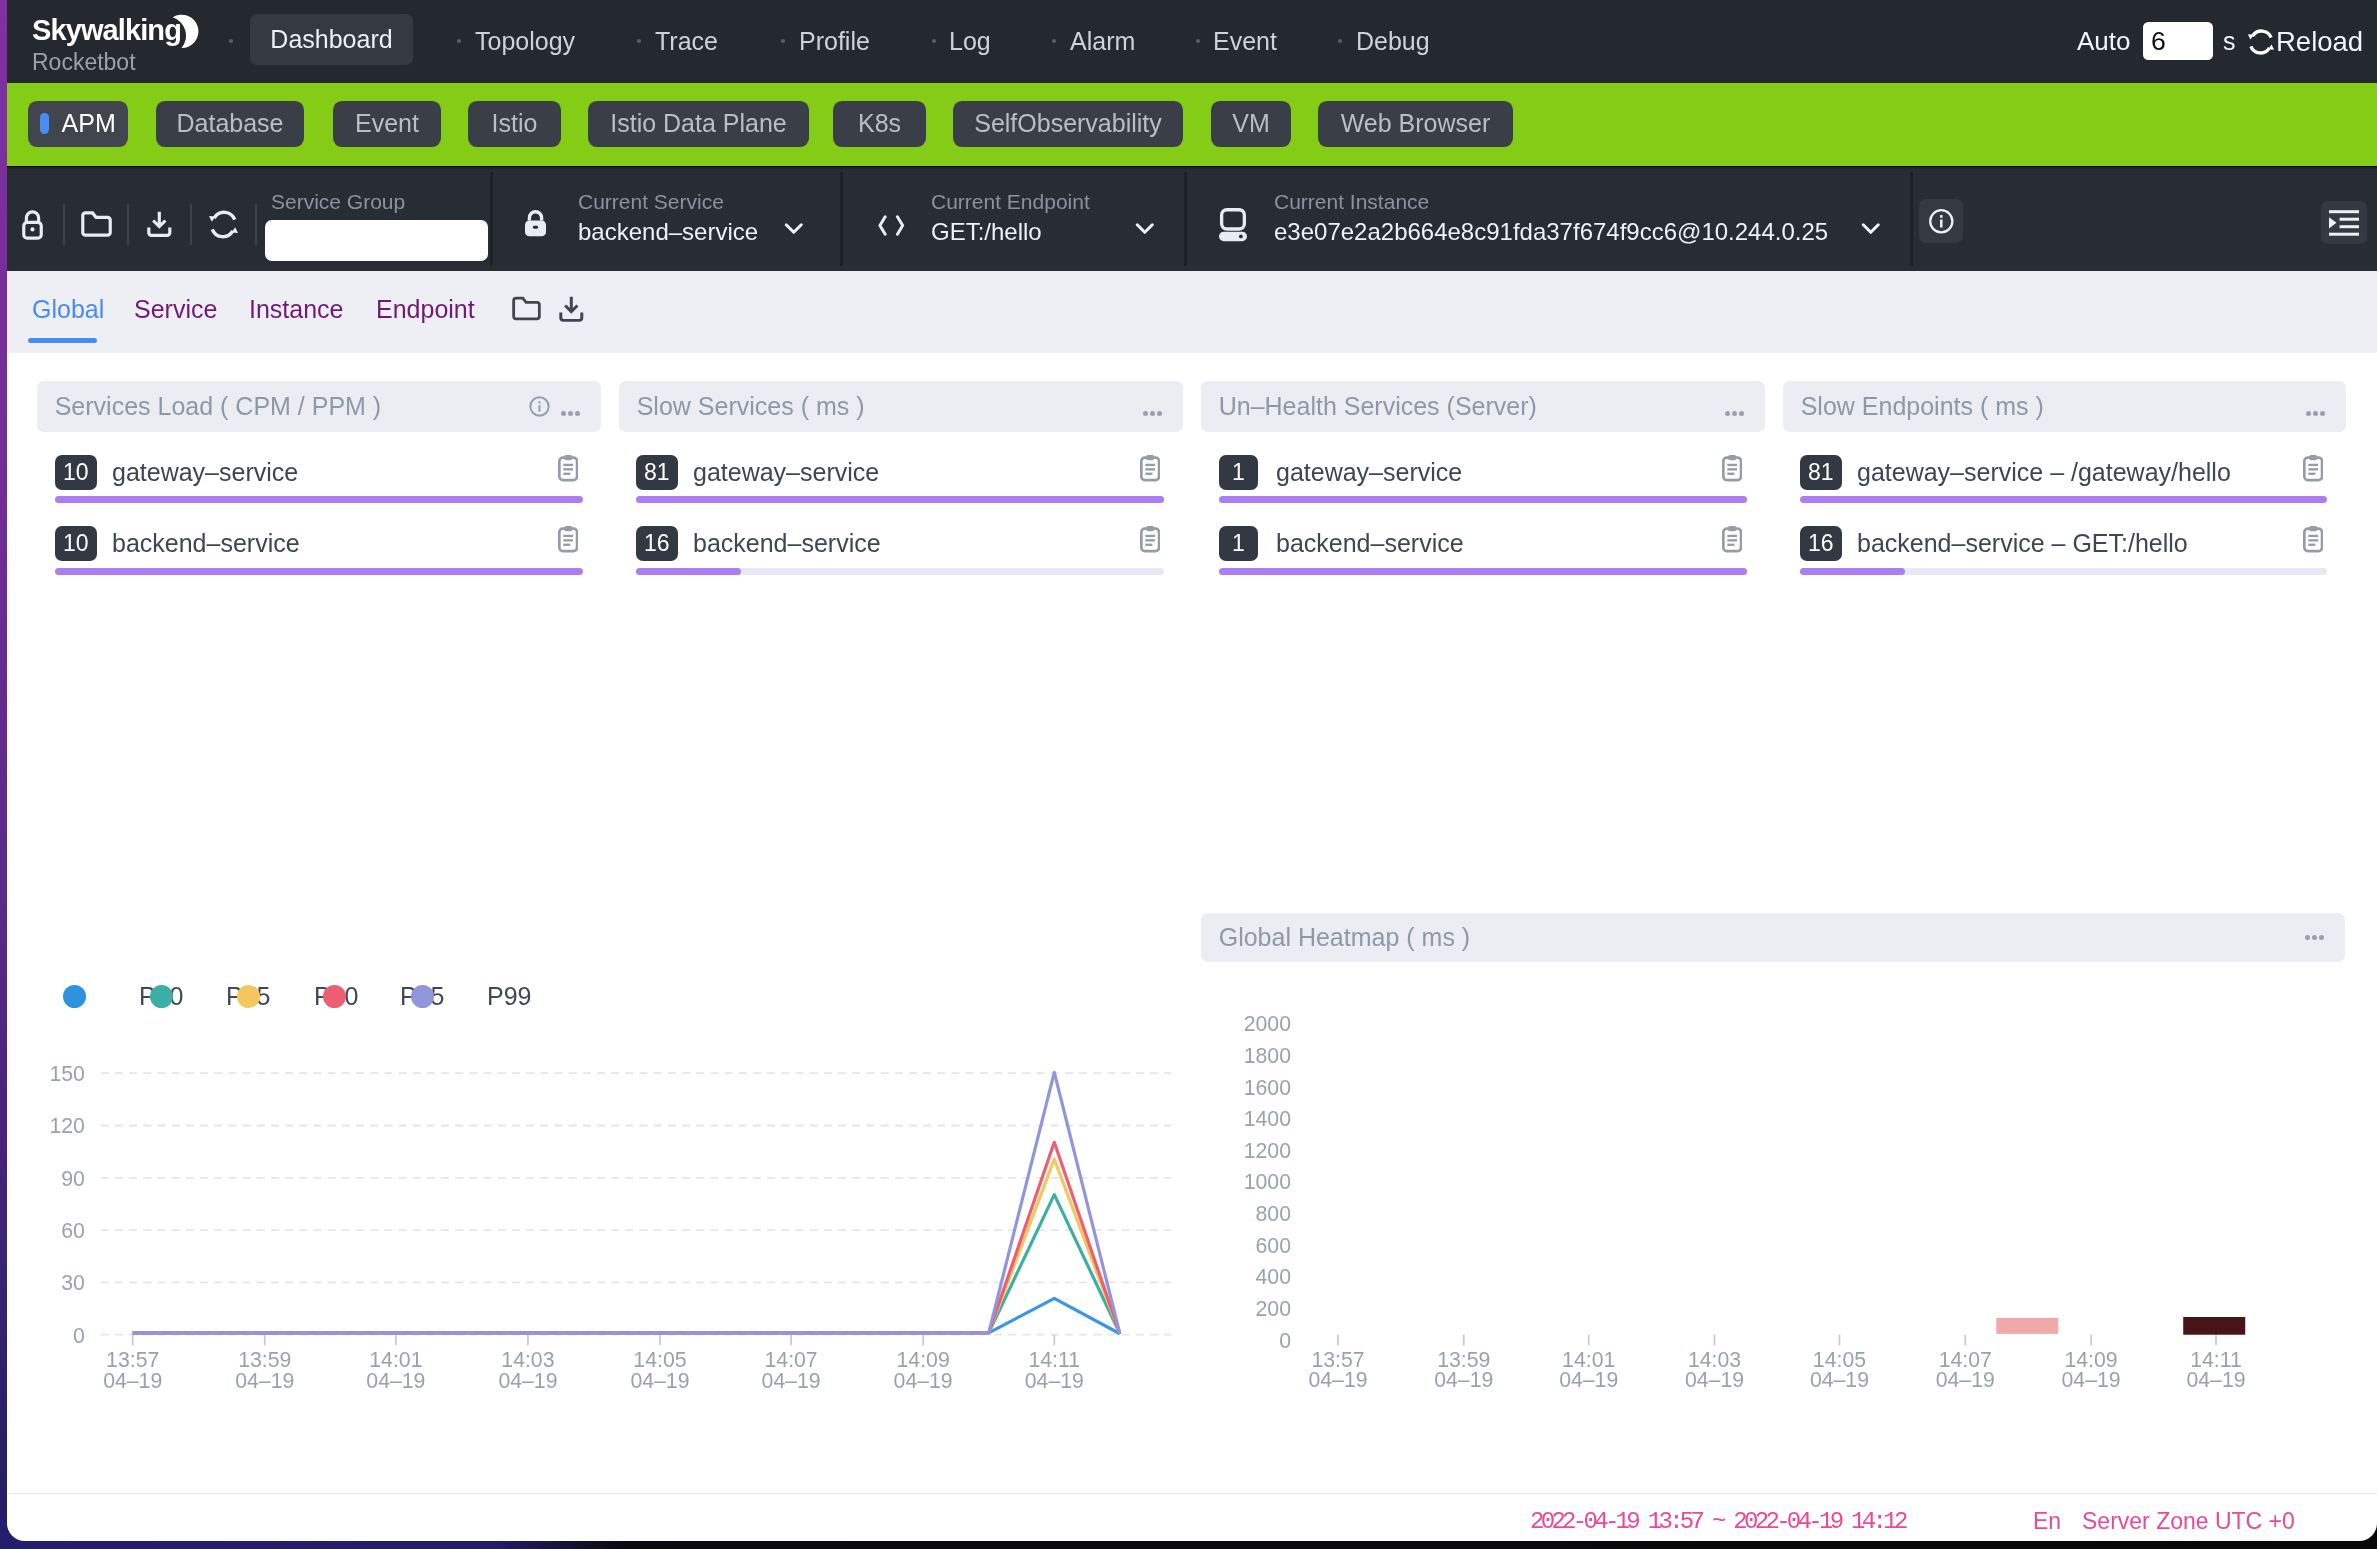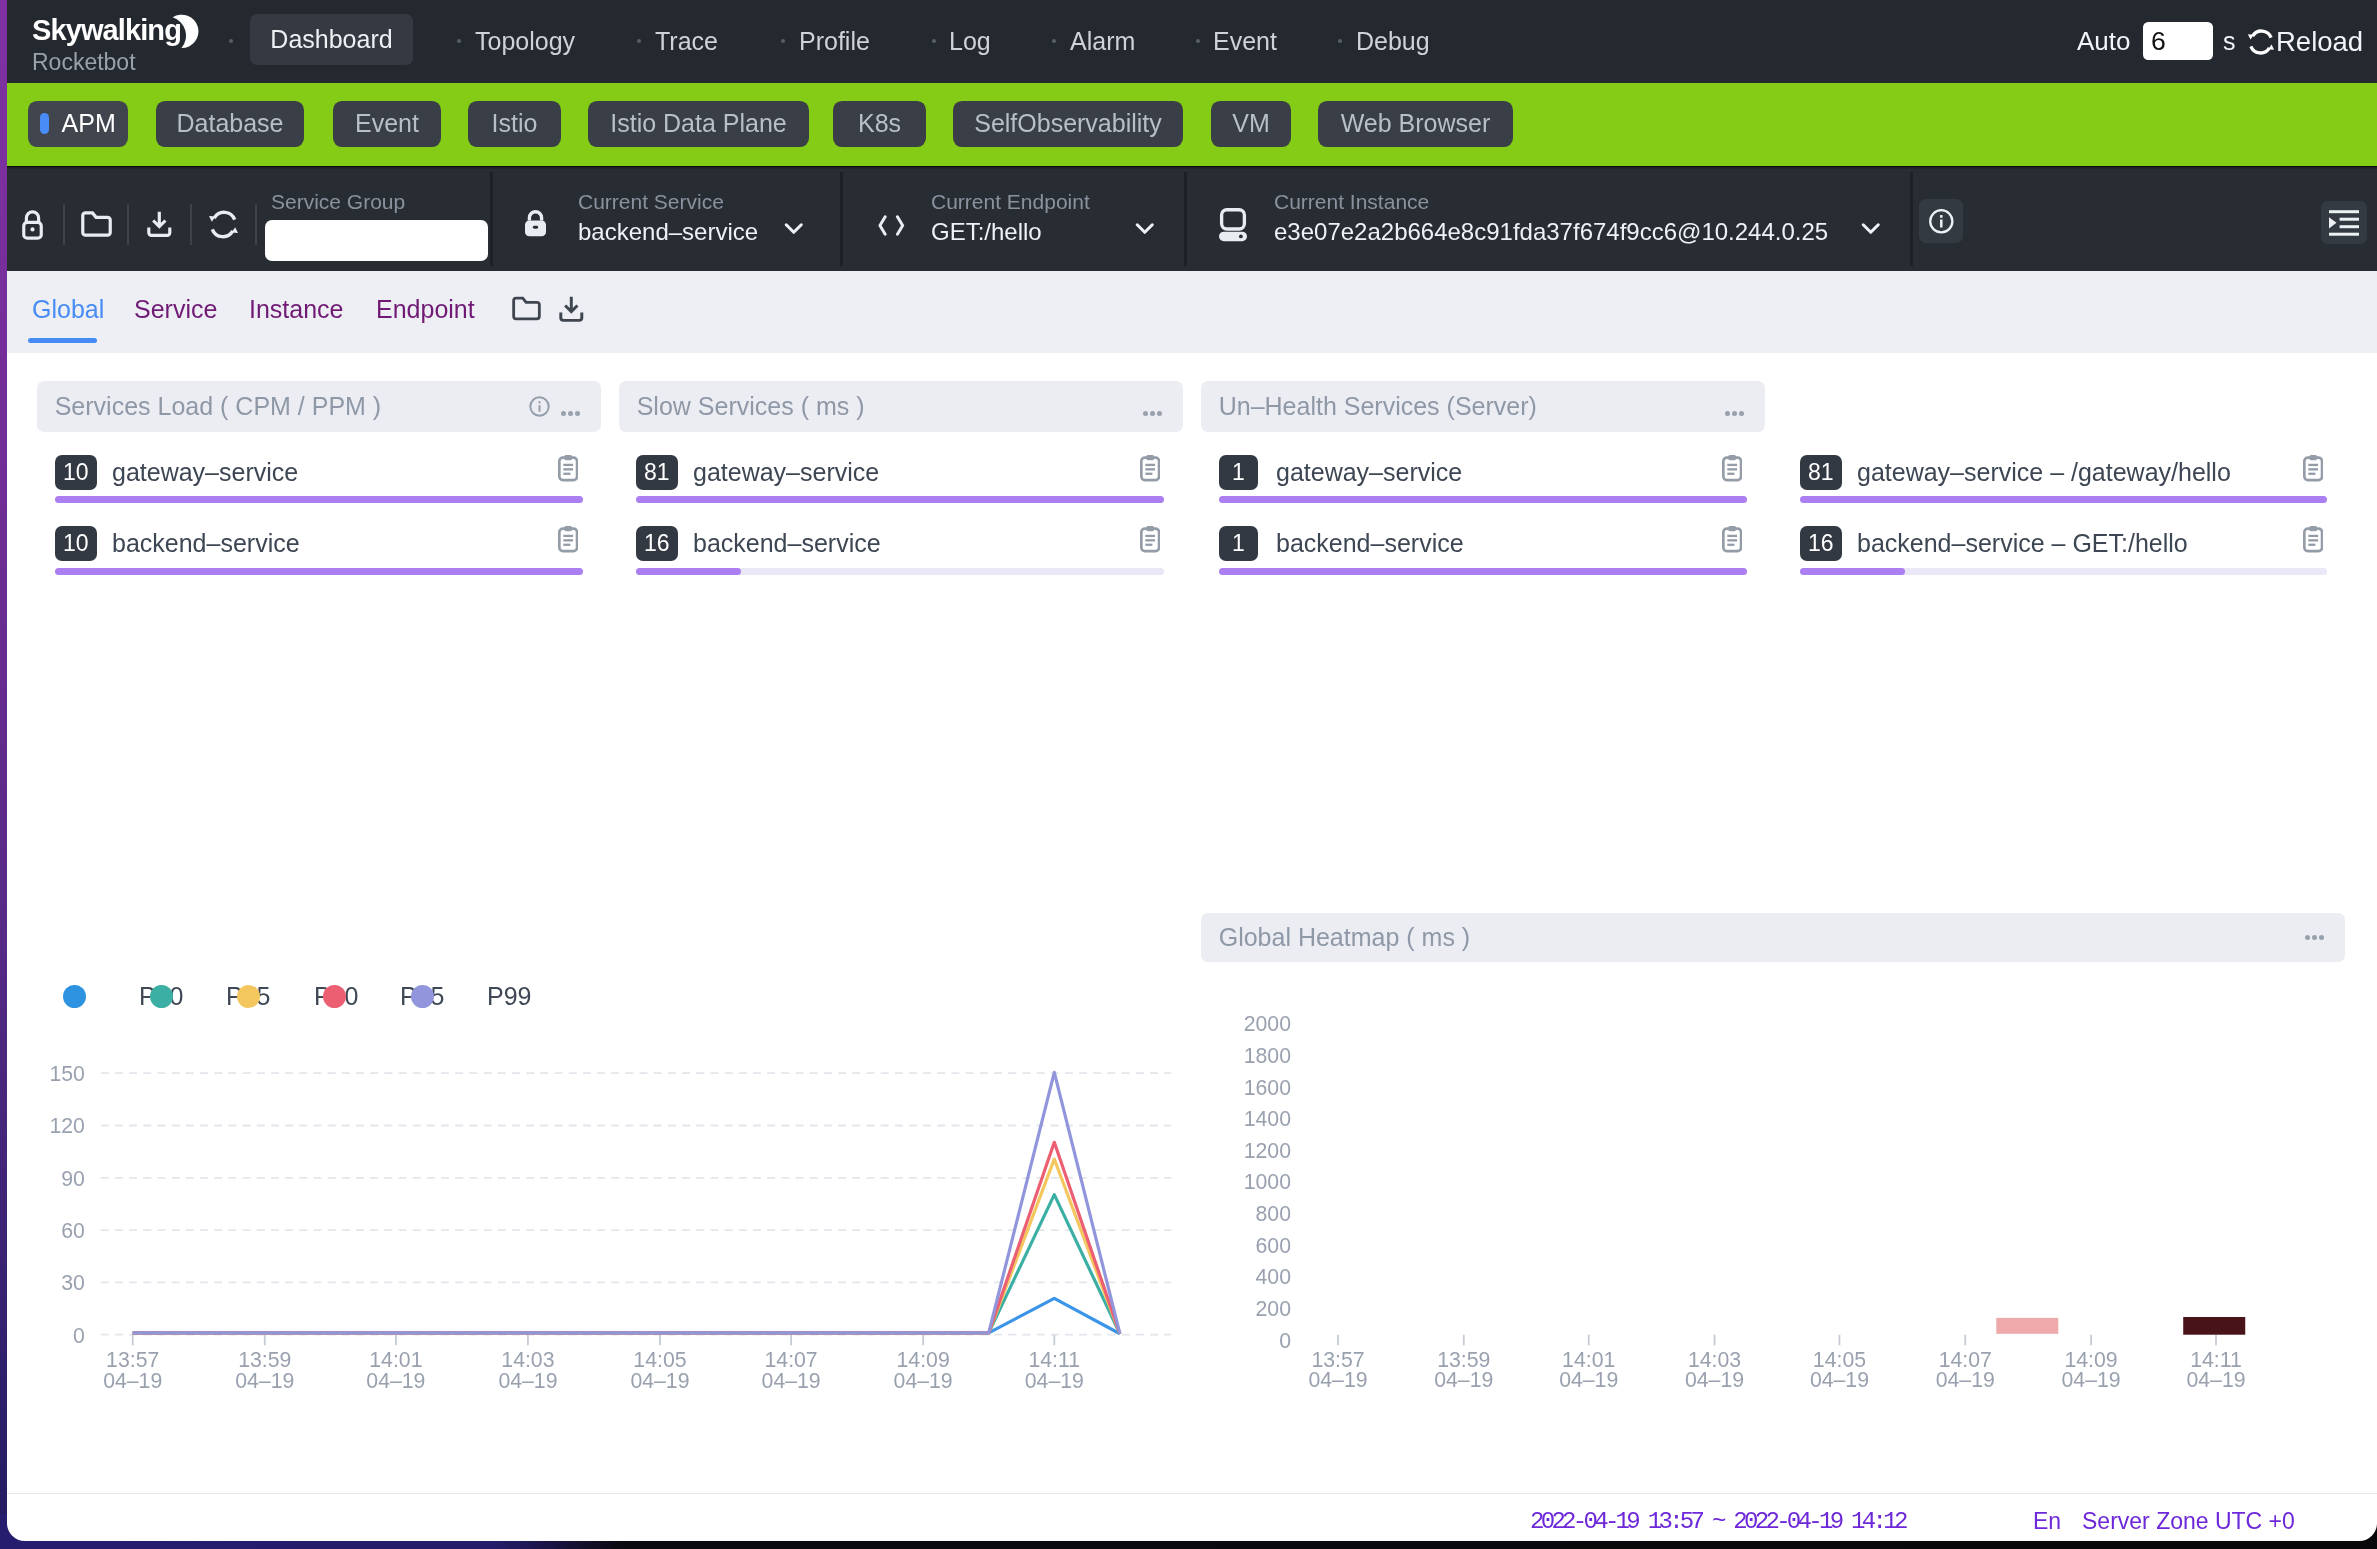--- a/index.html
+++ b/index.html
@@ -57,21 +57,21 @@
 .sname { position:absolute; font-size:25px; color:#3d4653; white-space:nowrap; }
 .bar { position:absolute; height:7px; border-radius:3.5px; background:#ab7ef2; }
 .track { position:absolute; height:7px; border-radius:3.5px; background:#eae7f6; }
 .clip { position:absolute; }
 
 .lgdot { position:absolute; width:23px; height:23px; border-radius:11.5px; }
 .lgtx { position:absolute; font-size:25px; color:#3f4855;margin-left:47px; }
 
 #footer { position:absolute; left:0; top:1493px; width:2370px; height:48px; background:#fff;
   border-top:1.8px solid #e6e8ec; border-radius:0 0 17.7px 17.7px; }
-.ftx { position:absolute; top:0; height:46px; line-height:55px; color:#6d28d9; }
+.ftx { position:absolute; top:0; height:46px; line-height:55px; color:#ec4899; }
 svg { display:block; }
 </style>
 </head>
 <body>
 <div id="app">
   <div id="strip"></div>
   <div id="bottombar"></div>
   <div id="main">
 
     <div id="row1">
@@ -278,20 +278,28 @@
           <use href="#clipico"></use>
         </svg>
       <div class="bar" style="left:1212px;top:143px;width:528px"></div>
       <div class="badge" style="left:1212px;top:173px">1</div>
       <div class="sname" style="left:1269px;top:173px;line-height:35px">backend–service</div>
       <svg class="clip" style="left:1715px;top:172px" width="20.4" height="27.5" viewBox="0 0 23 31">
           <use href="#clipico"></use>
         </svg>
       <div class="bar" style="left:1212px;top:215px;width:528px"></div>
 
+      <div class="chead" style="left:1776px;top:28px;width:563px">
+        <div class="t">Slow Endpoints ( ms )</div>
+        <div class="dots" style="right:21px;top:30px">
+            <i></i>
+            <i></i>
+            <i></i>
+          </div>
+      </div>
       <div class="badge" style="left:1793px;top:102px">81</div>
       <div class="sname" style="left:1850px;top:102px;line-height:35px">gateway–service – /gateway/hello</div>
       <svg class="clip" style="left:2296px;top:101px" width="20.4" height="27.5" viewBox="0 0 23 31">
           <use href="#clipico"></use>
         </svg>
       <div class="bar" style="left:1793px;top:143px;width:527px"></div>
       <div class="badge" style="left:1793px;top:173px">16</div>
       <div class="sname" style="left:1850px;top:173px;line-height:35px">backend–service – GET:/hello</div>
       <svg class="clip" style="left:2296px;top:172px" width="20.4" height="27.5" viewBox="0 0 23 31">
           <use href="#clipico"></use>

